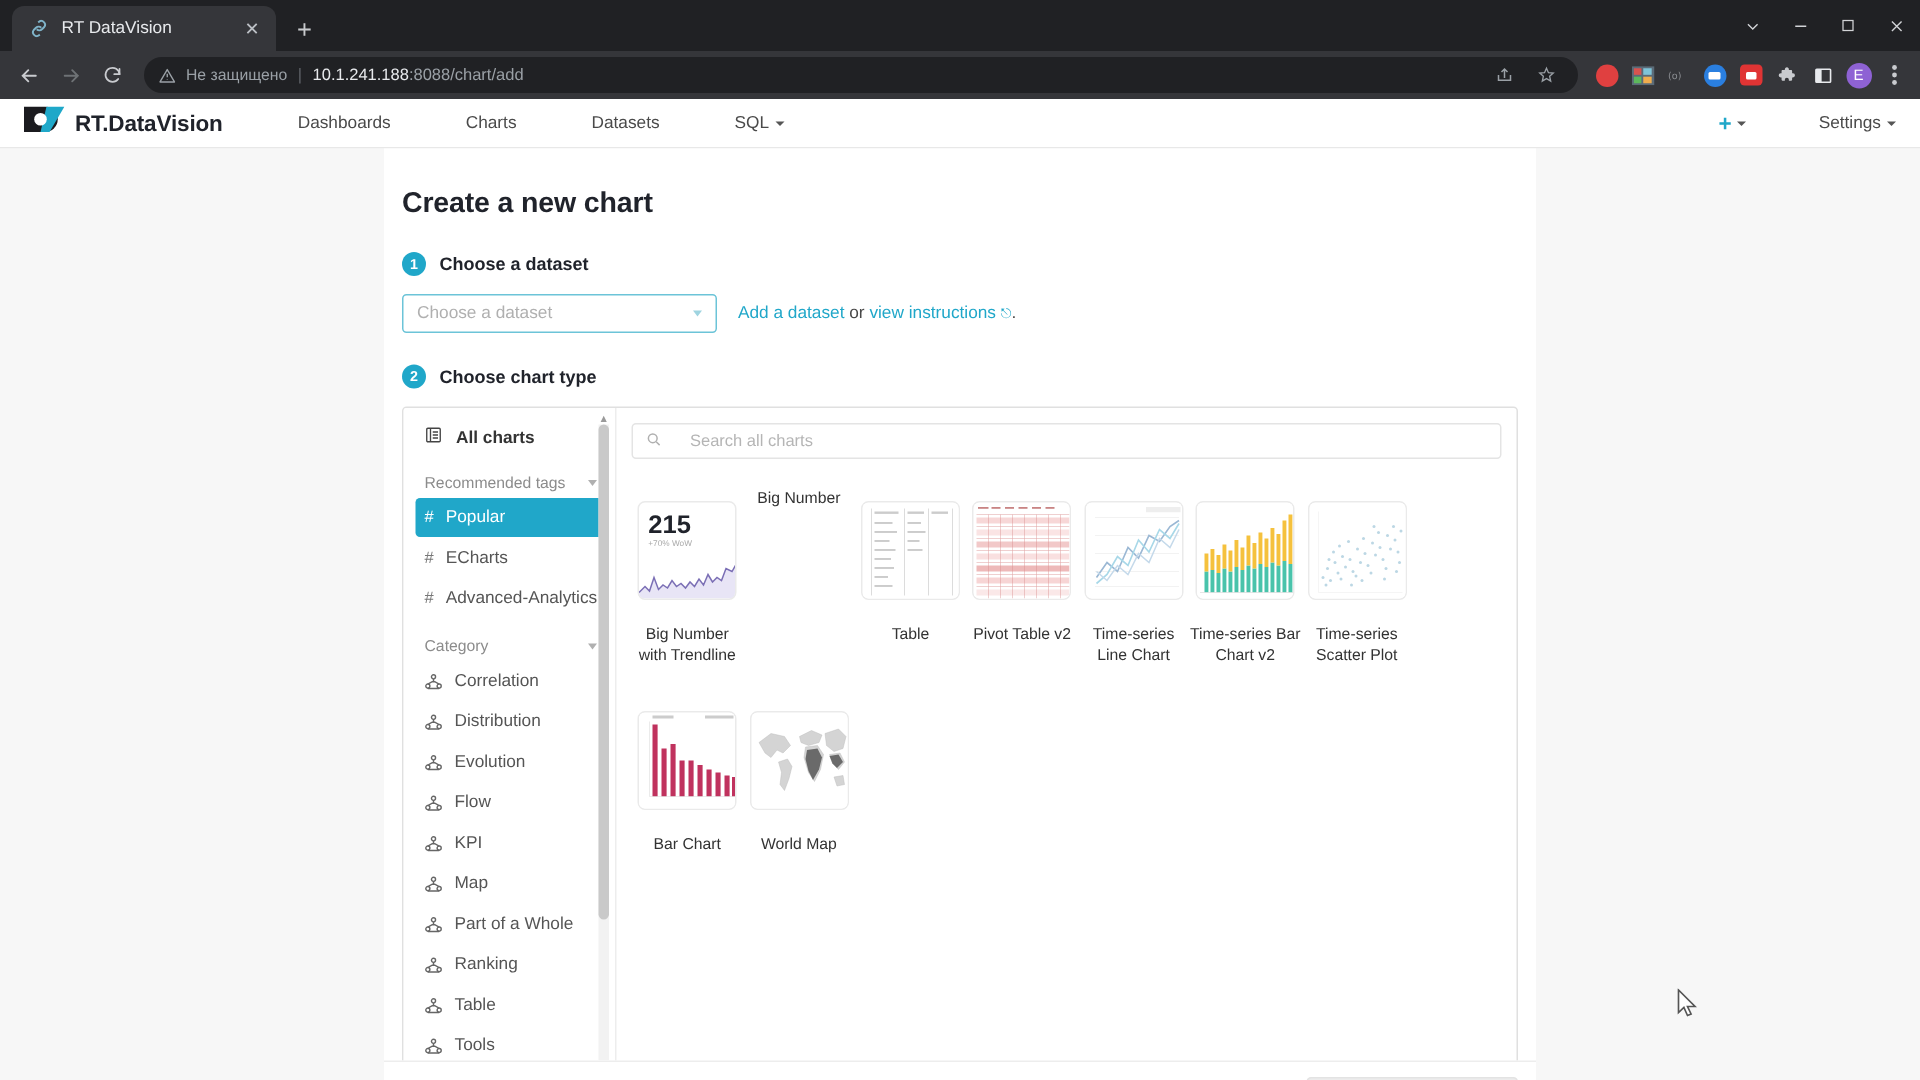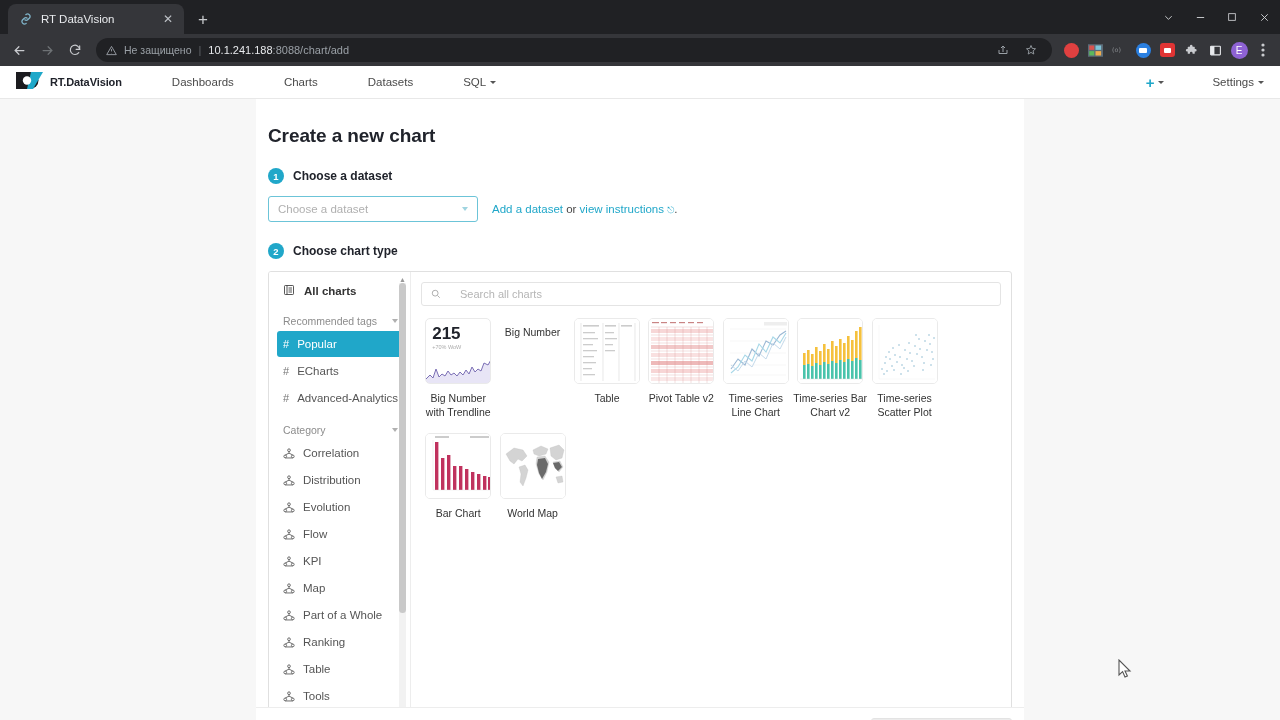--- a/index.html
+++ b/index.html
@@ -82,21 +82,21 @@
     background: #8e62d4; color: #fff; font-size: 10px;
     display: flex; align-items: center; justify-content: center;
   }
 
   
   .appnav {
     height: 33px; background: #fff; border-bottom: 1px solid #e8e8e8;
     display: flex; align-items: center; padding: 0 16px;
   }
   .brand { display: flex; align-items: center; gap: 7px; margin-right: 22px; }
-  .brand-name { font-size: 11px; font-weight: bold; color: #20232b; letter-spacing: -0.1px;}
+  .brand-name { font-size: 15px; font-weight: bold; color: #20232b; letter-spacing: -0.1px;}
   .navlink {
     font-size: 11.5px; color: #4a4a4a; margin-right: 22px;
     display: flex; align-items: center; gap: 4px; padding-left: 28px;
   }
   .nav-right { margin-left: auto; display: flex; align-items: center; gap: 20px; }
   .caret-sm {
     width: 0; height: 0; border-left: 3px solid transparent;
     border-right: 3px solid transparent; border-top: 3.5px solid #555;
     display: inline-block;
   }
@@ -184,21 +184,21 @@
     height: 24px; border: 1px solid #e4e4e4; border-radius: 3px;
     display: flex; align-items: center; gap: 19px; padding: 0 9px;
   }
   .search-ph { font-size: 11px; color: #b5b5b5; }
 
   .grid { display: flex; flex-wrap: wrap; margin-top: 12px; }
   .thumb-cell { width: 74.4px; margin-right: 0; }
   .thumb-wrap {
     width: 66px; height: 66px; border: 1px solid #eaeaea;
     border-radius: 5px; overflow: hidden; background: #fff;
-    margin: 0 auto; position: relative;
+    margin: 16px auto; position: relative;
   }
   .thumb-cap {
     margin-top: 7px; font-size: 10.5px; color: #333;
     text-align: center; line-height: 14px;
   }
   .row2 { margin-top: 14px; }
 
   
   .bn-inner { padding: 6px 0 0 6px; height: 100%; position: relative; }
   .bn-val { font-size: 17px; font-weight: bold; color: #20232b; line-height: 18px; }

